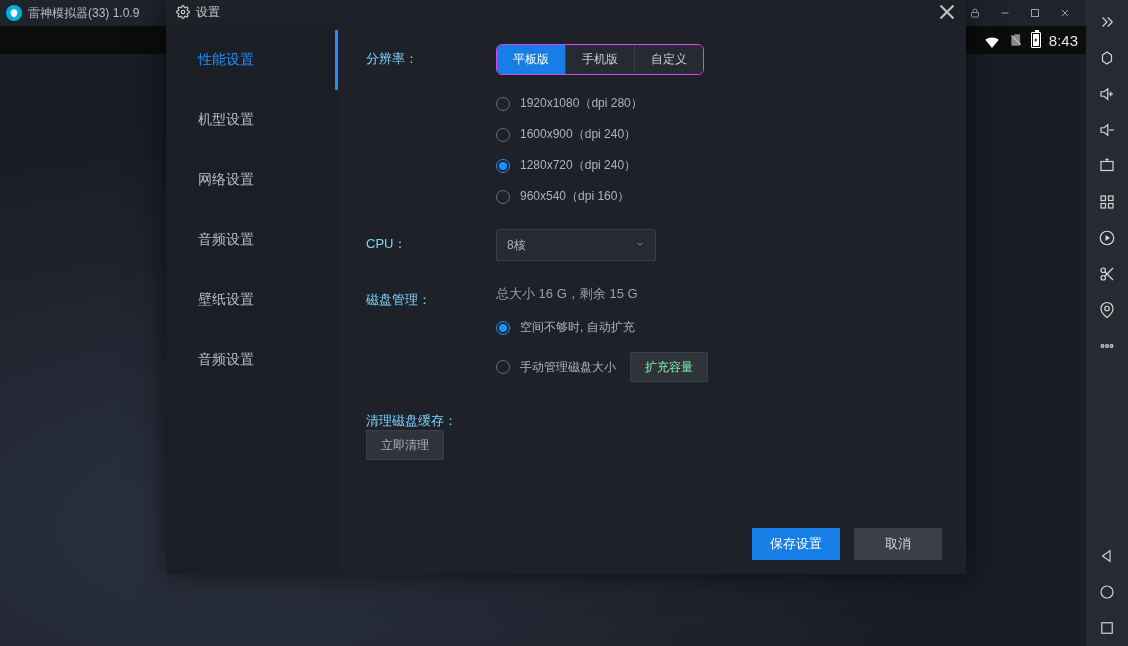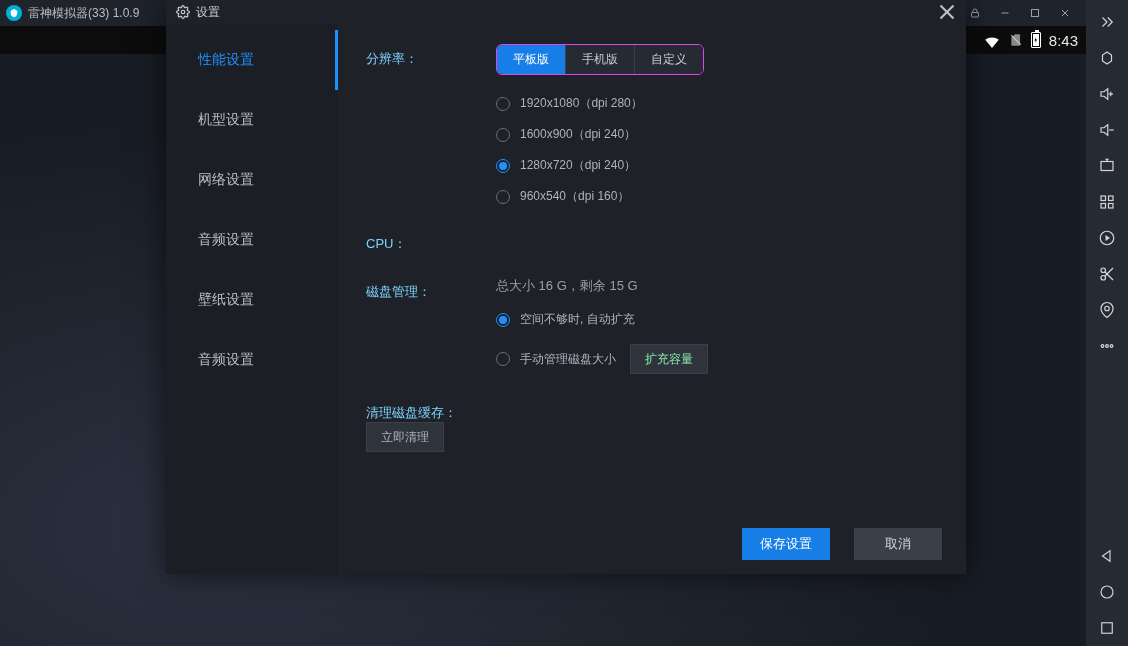--- a/index.html
+++ b/index.html
@@ -67,21 +67,21 @@
     .select { width: 160px; height: 32px; border:1px solid #3a3f48; background:#262a32; display:flex; align-items:center; justify-content:space-between; padding:0 10px; font-size:12px; color:#aeb2bb; border-radius:2px; }
     .select svg { width:10px; height:10px; }
 
     .disk-info { font-size:13px; color:#9aa0aa; margin-bottom:16px; }
     .disk-radios { display:flex; flex-direction:column; gap:16px; }
     .disk-line { display:flex; align-items:center; gap:14px; }
 
     .btn-secondary { height:30px; padding:0 14px; background:#2f333c; border:1px solid #3a3f48; font-size:12px; color:#aeb2bb; display:inline-flex; align-items:center; }
     .btn-secondary.disabled { color:#86efac; }
 
-    .dialog-footer { position:absolute; bottom:14px; right:24px; display:flex; gap:24px;margin-left:42px; }
+    .dialog-footer { position:absolute; bottom:14px; right:24px; display:flex; gap:14px;margin-left:42px; }
     .dlg-btn { width:88px; height:32px; display:flex; align-items:center; justify-content:center; font-size:13px; }
     .dlg-btn.primary { background:#167ee6; color:#fff; }
     .dlg-btn.default { background:#3a3f48; color:#d6d6d6; }
 
   </style>
 </head>
 <body>
 
 <div class="app-root">
 
@@ -288,20 +288,28 @@
               <div class="radio-opt">
                   <span class="radio-circle"></span>
                   <span>960x540（dpi 160）</span>
                 </div>
             </div>
           </div>
         </div>
 
         <div class="row">
           <div class="label">CPU：</div>
+          <div class="controls">
+            <div class="select">
+              <span>8核</span>
+              <span><svg viewBox="0 0 24 24" fill="none" stroke="#9aa0aa" stroke-width="2">
+                    <polyline points="6 9 12 15 18 9"></polyline>
+                  </svg></span>
+            </div>
+          </div>
         </div>
 
 
         <div class="row">
           <div class="label">磁盘管理：</div>
           <div class="controls">
             <div class="disk-info">总大小 16 G，剩余 15 G</div>
             <div class="disk-radios">
               <div class="radio-opt selected">
                   <span class="radio-circle"></span>

